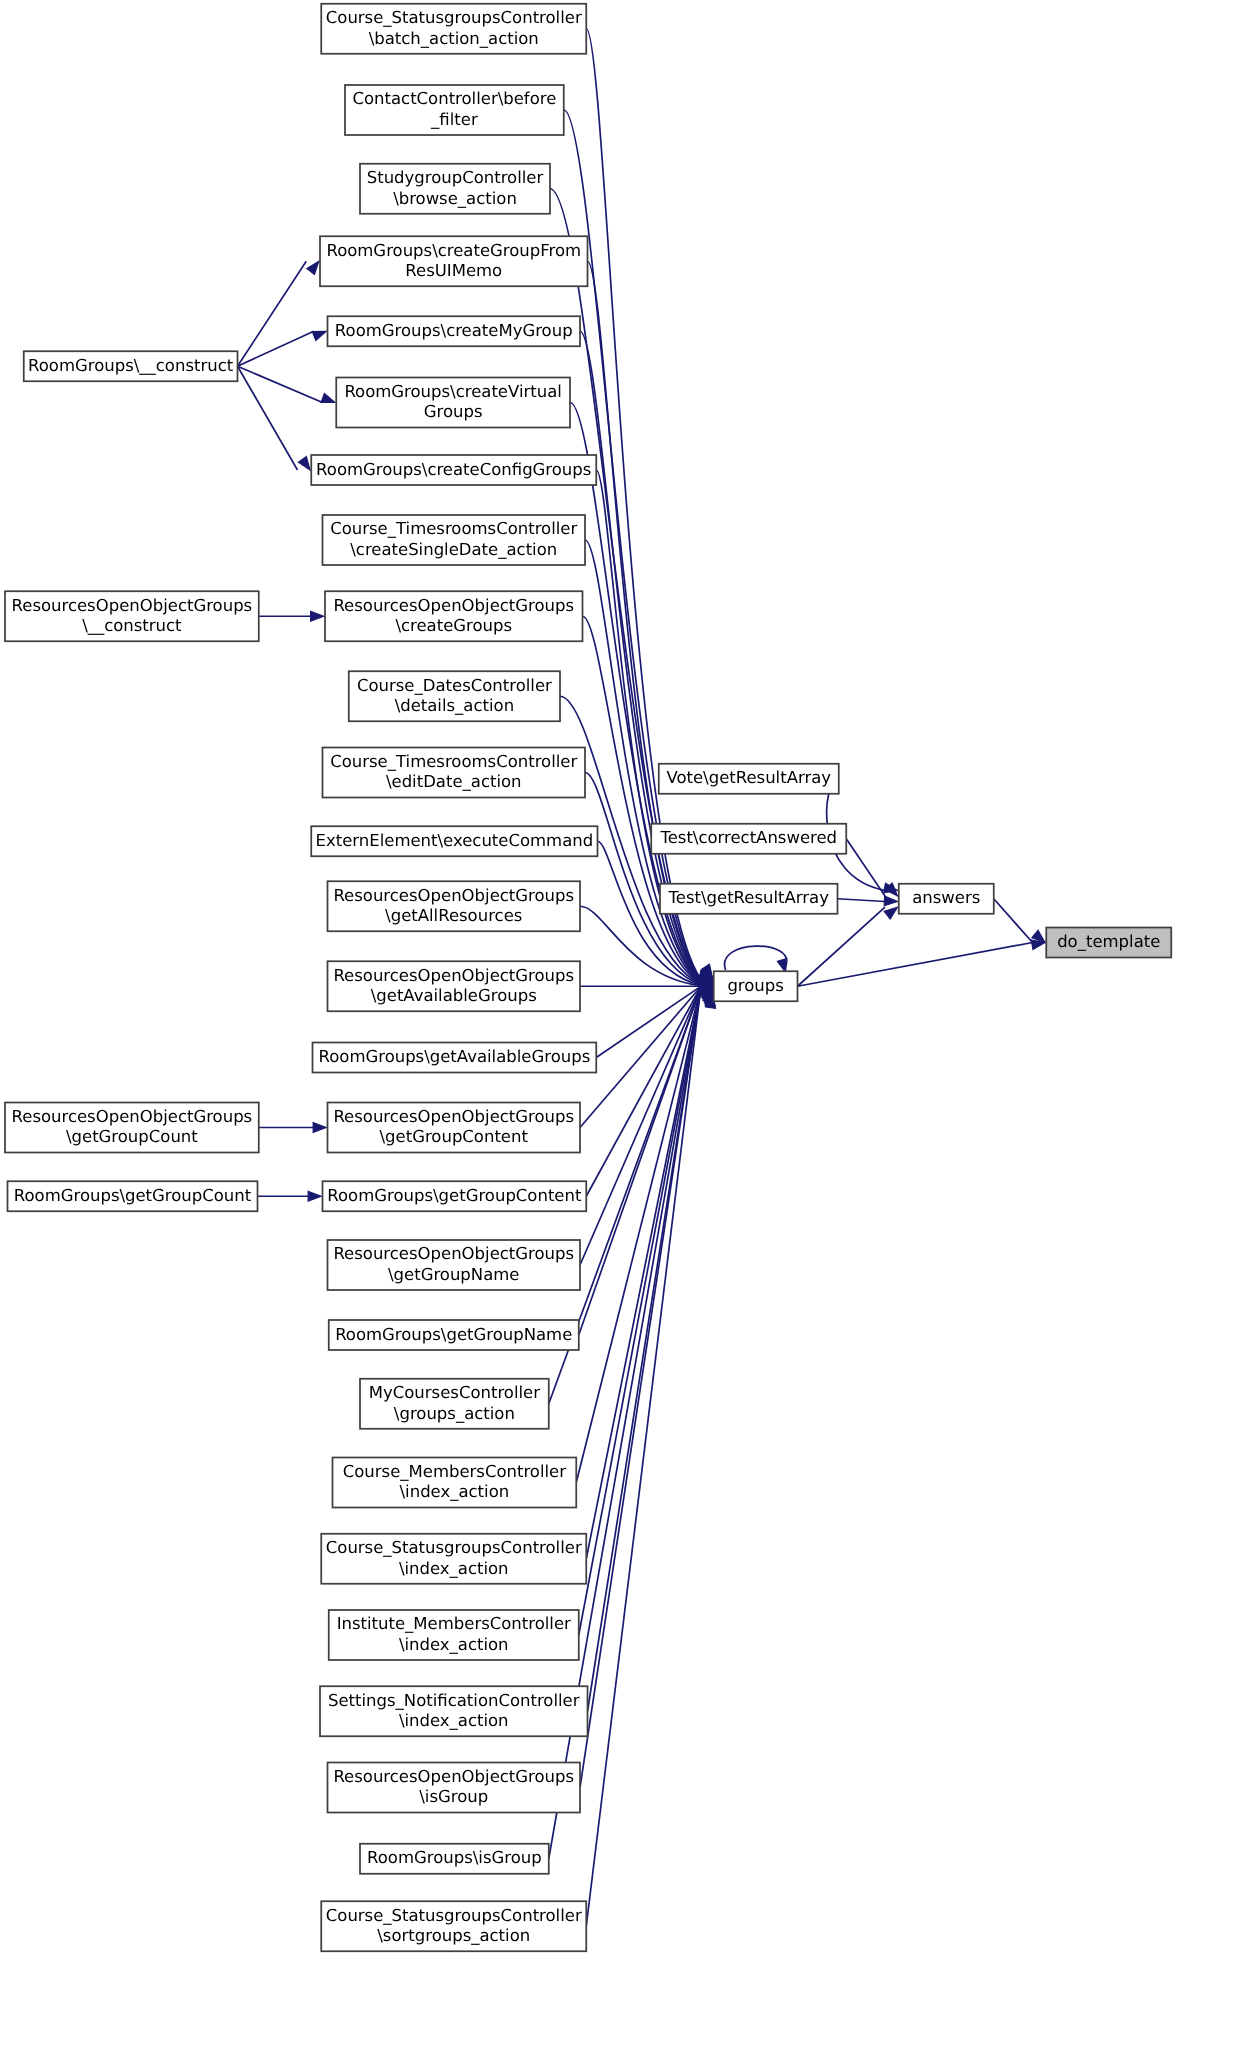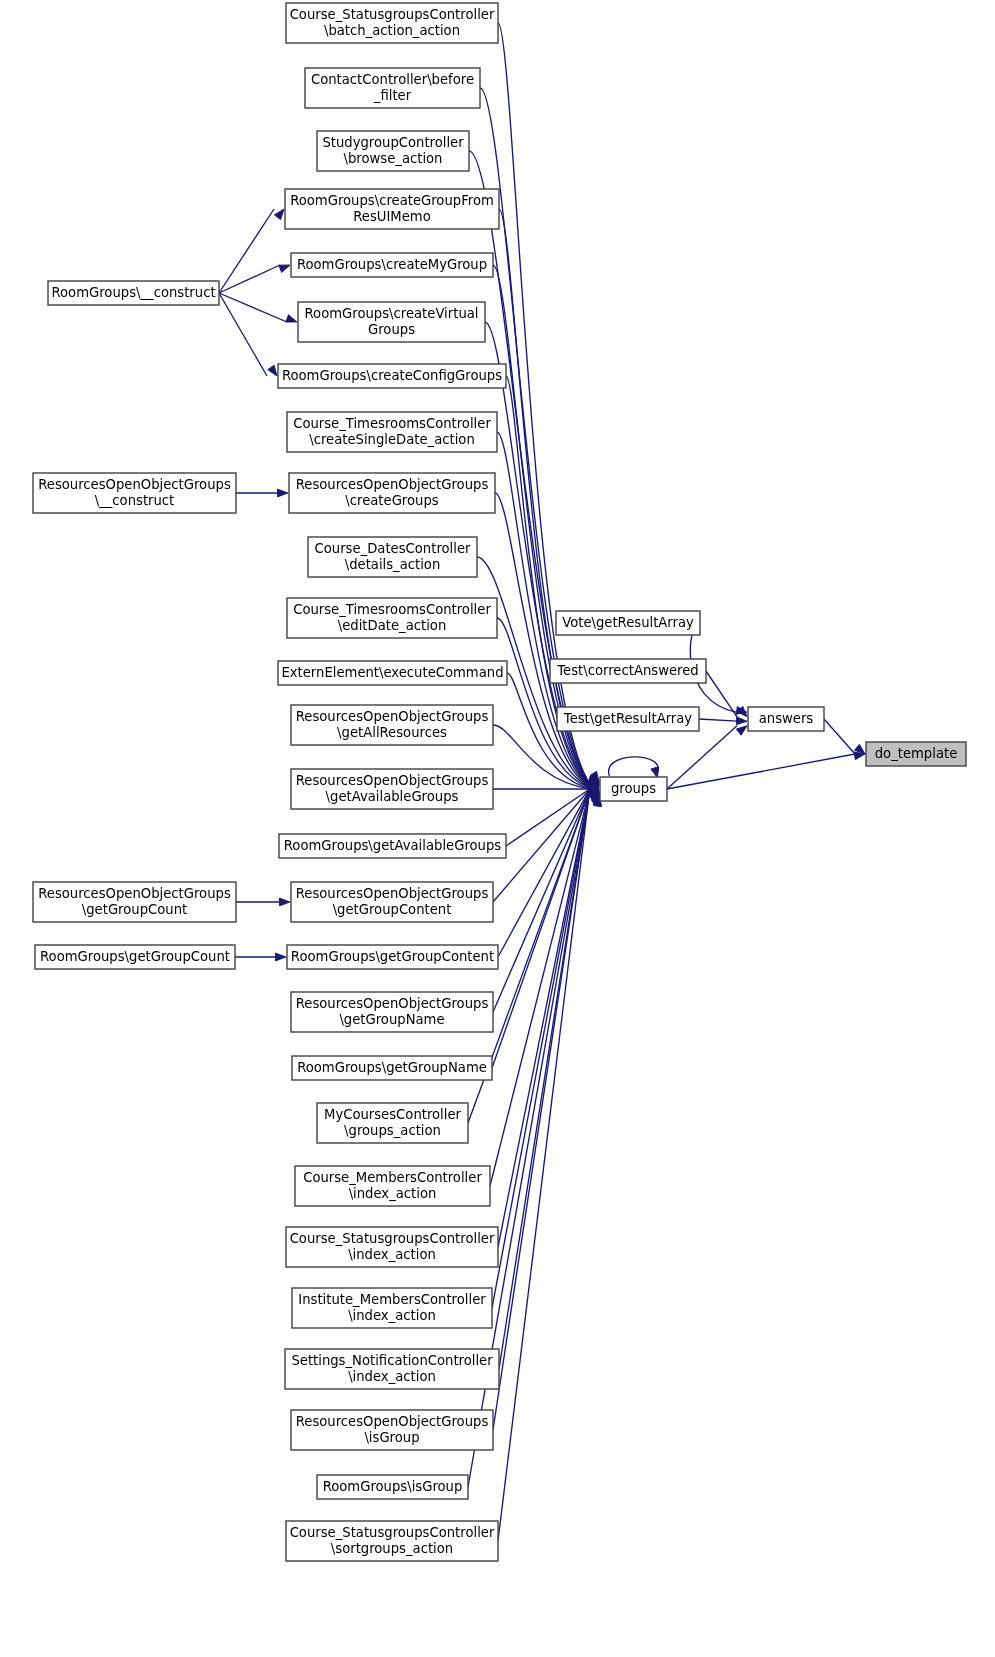--- a/index.html
+++ b/index.html
@@ -10,21 +10,20 @@
   body {
     font-family: "DejaVu Sans", sans-serif;
     width: 995px;
     height: 1657px;
     overflow: hidden;
   }
   #graph-root {
     position: relative;
     width: 962px;
     height: 1657px;
-    margin-left: 29px;
   }
   #graph-svg {
     display: block;
     width: 995px;
     height: 1657px;
   }
   .node-box {
     fill: #ffffff;
     stroke: #404040;
     stroke-width: 1.4px;

